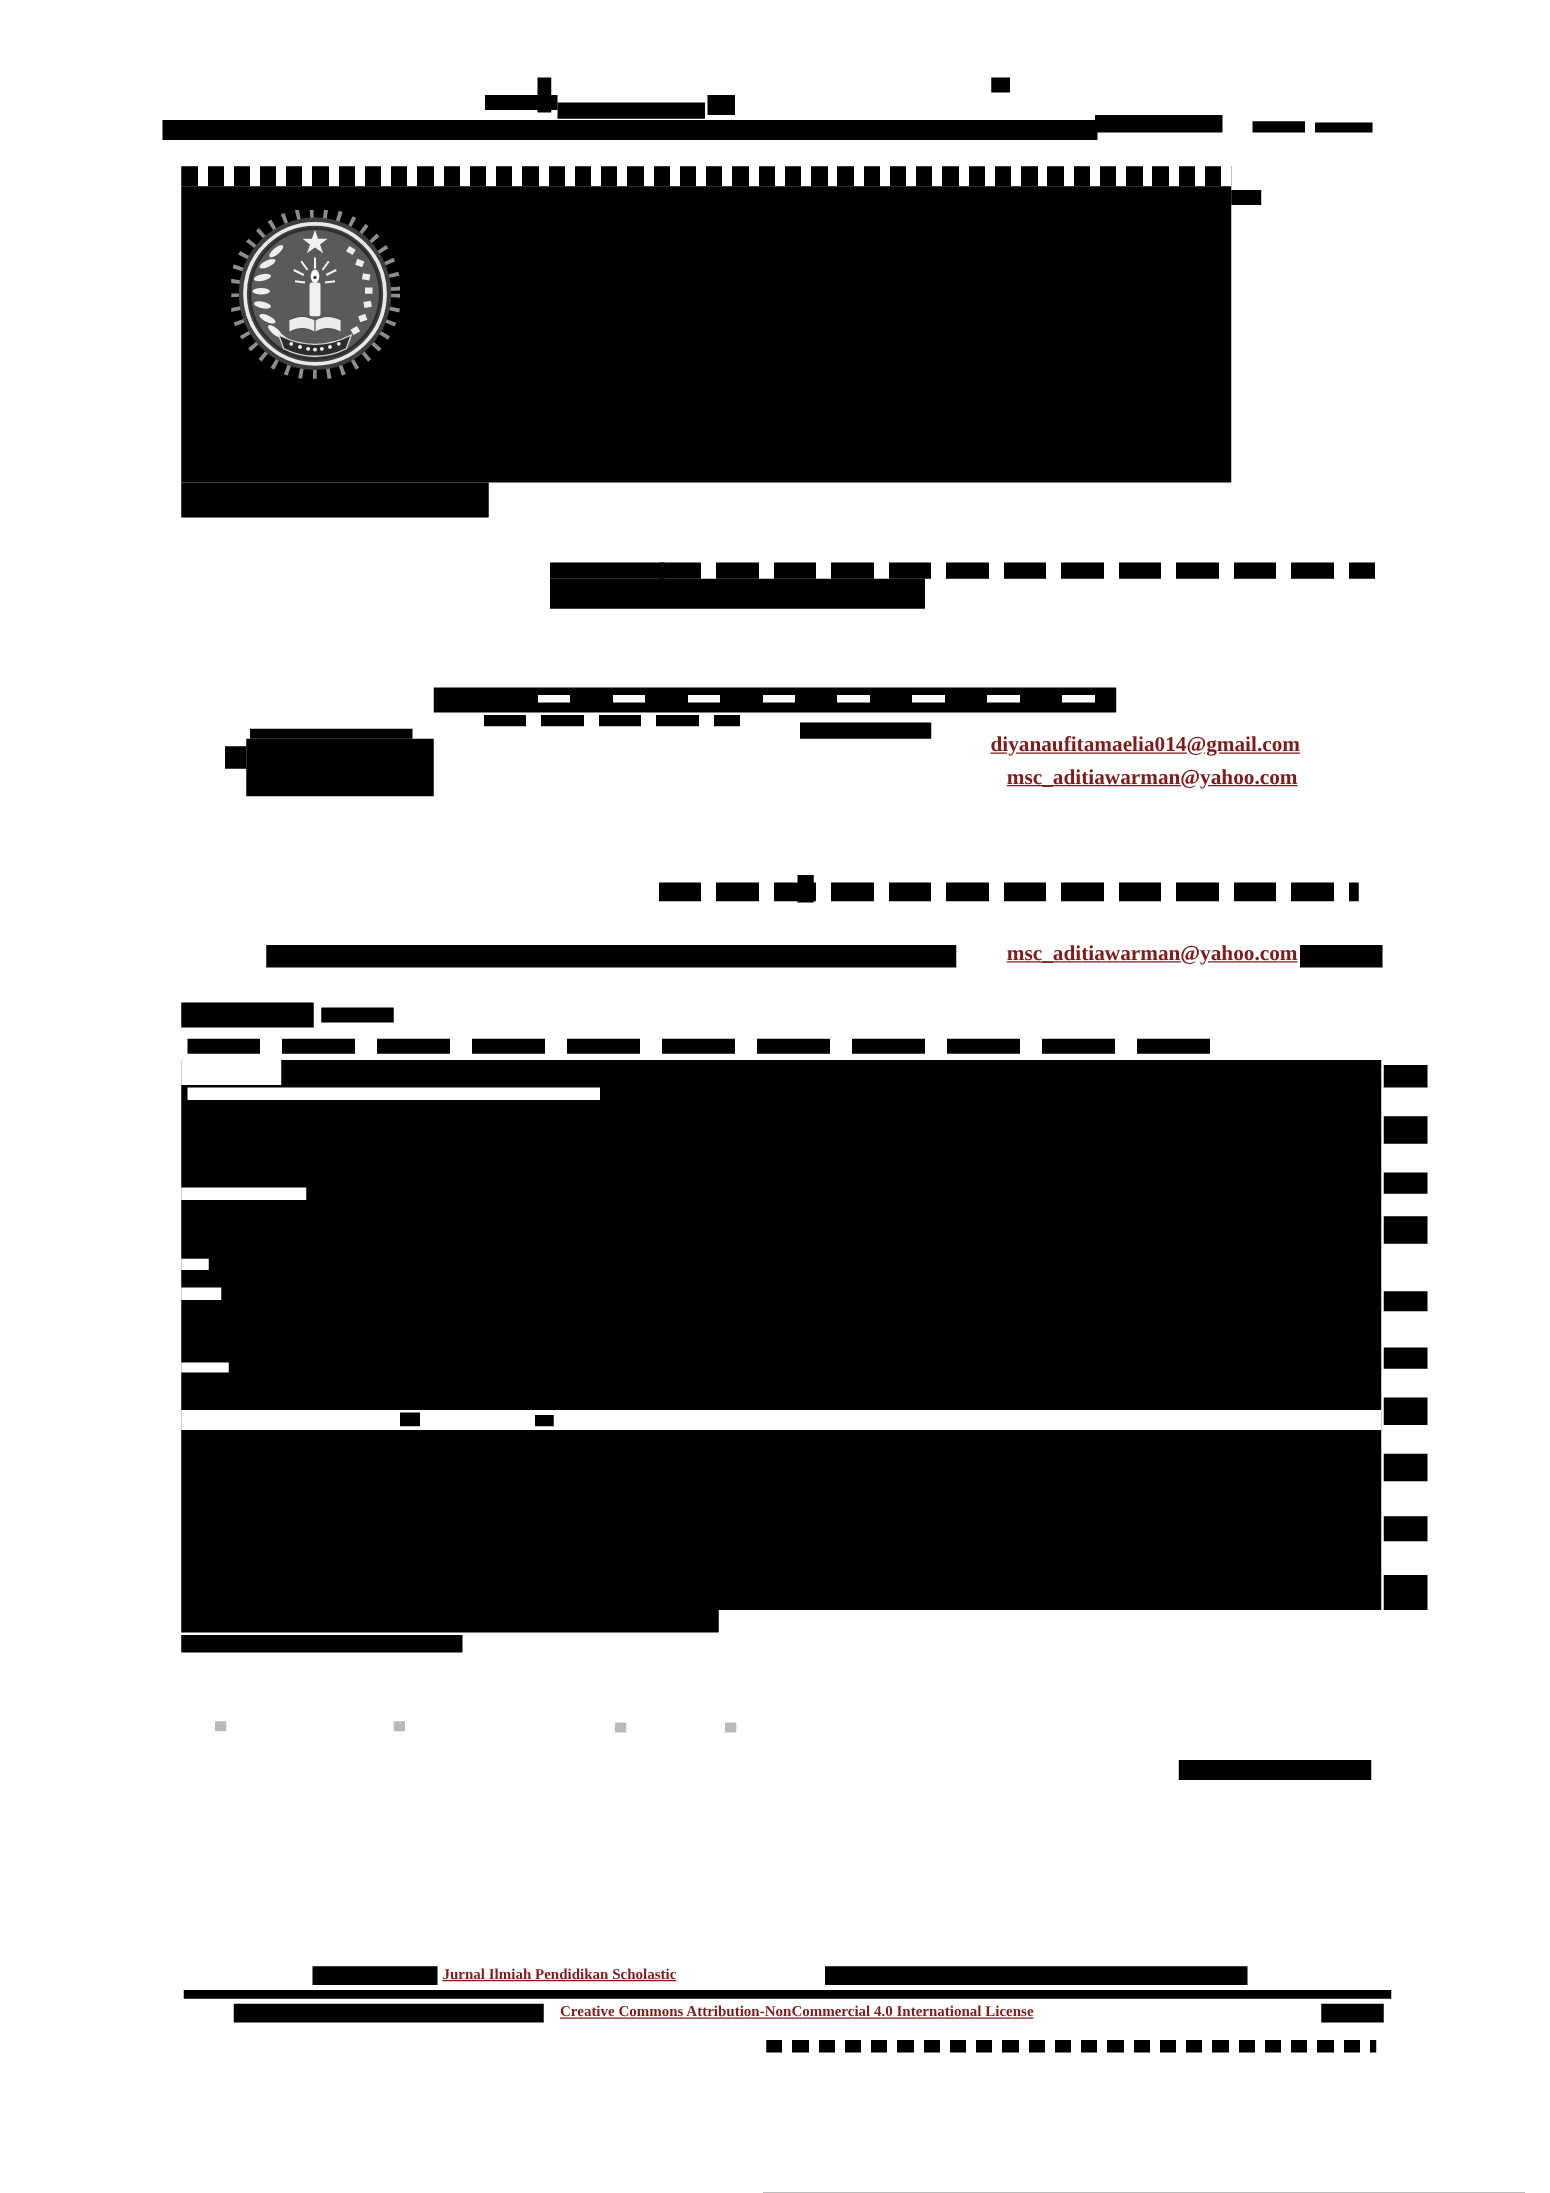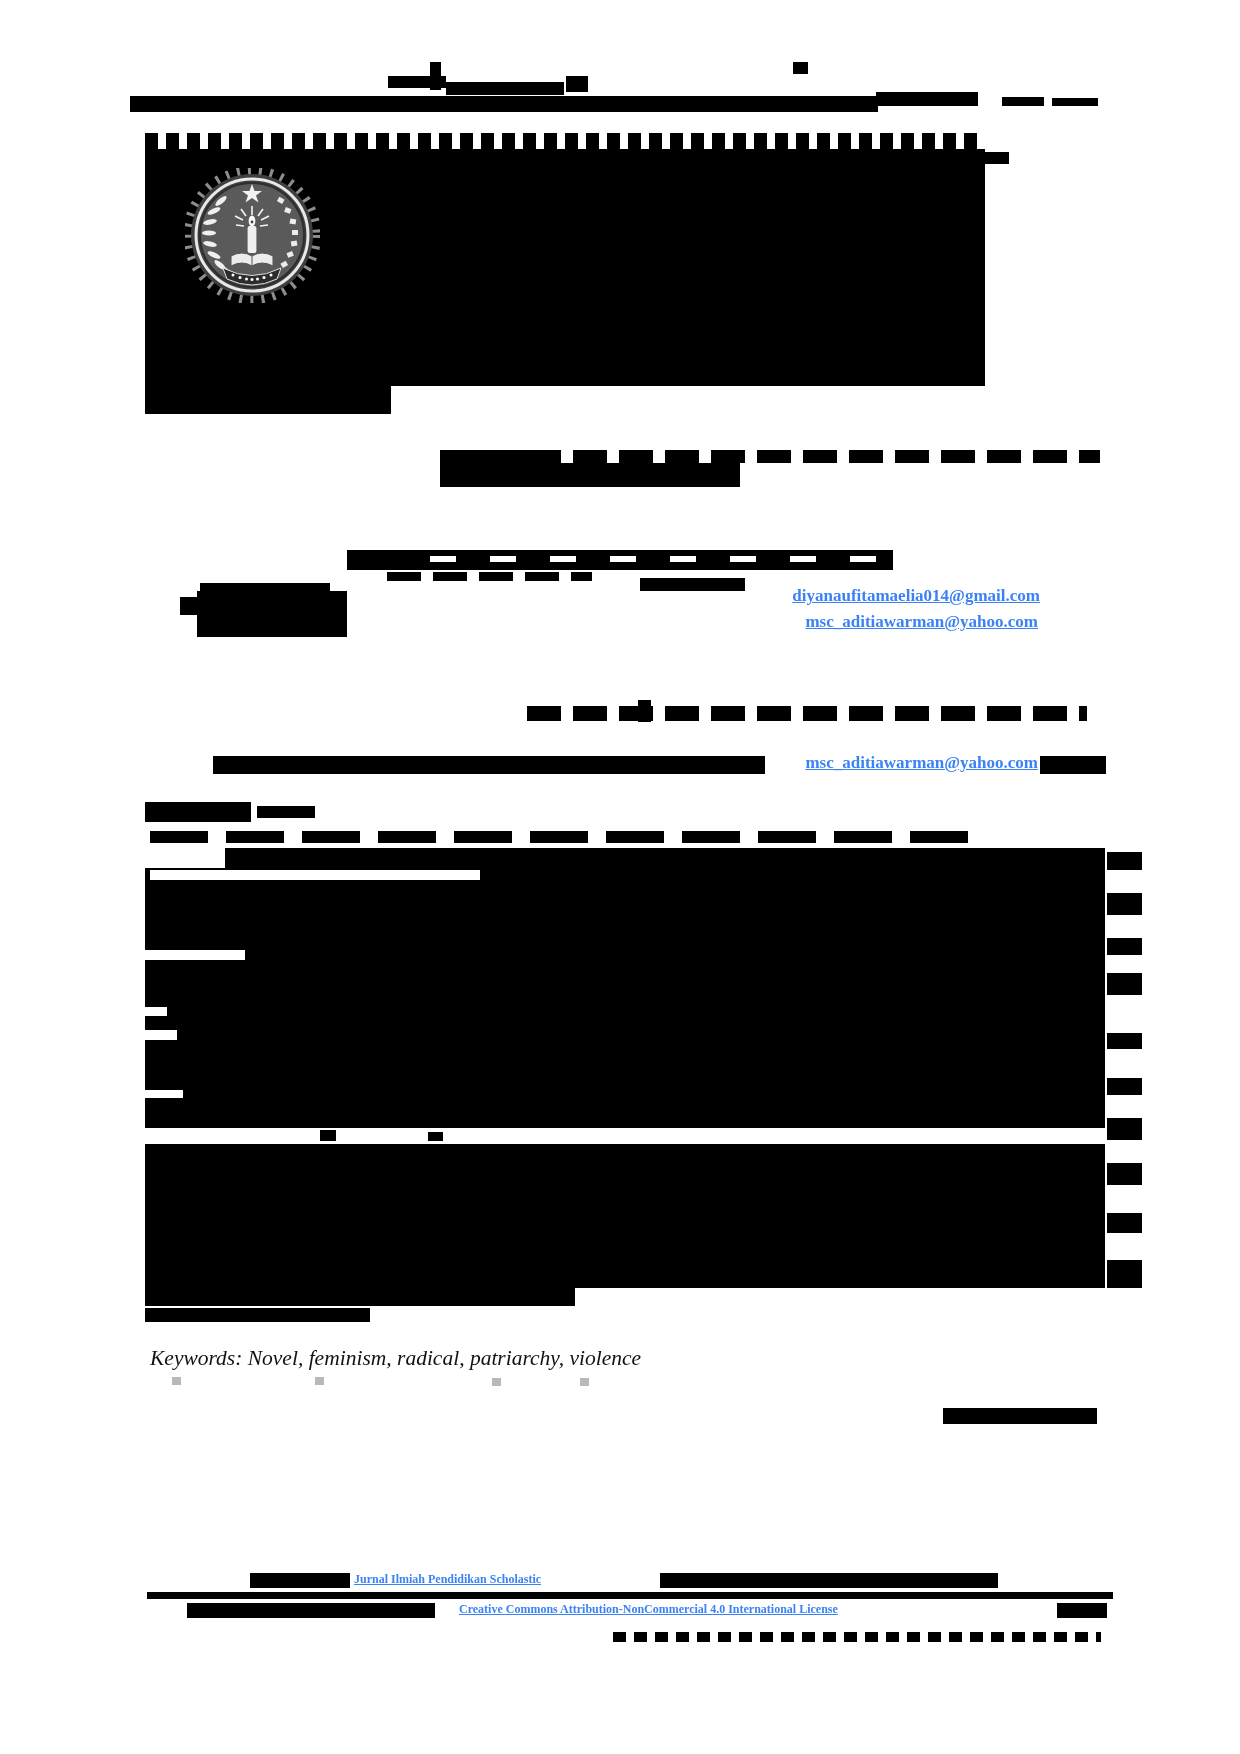--- a/index.html
+++ b/index.html
@@ -13,21 +13,21 @@
   }
   .bar{position:absolute;background:#000;}
   .white{position:absolute;background:#fff;}
   .dashrow{position:absolute;background:repeating-linear-gradient(90deg,#000 0 13px,transparent 13px 21px);}
   .dashrow-wide{position:absolute;background:repeating-linear-gradient(90deg,#000 0 34px,transparent 34px 46px);}
   .dashrow-long{position:absolute;background:repeating-linear-gradient(90deg,#000 0 58px,transparent 58px 76px);}
   .whitedash{position:absolute;background:repeating-linear-gradient(90deg,#fff 0 26px,transparent 26px 60px);}
   .graymark{position:absolute;background:#b9b9b9;}
   a.doclink{
     position:absolute;
-    color:#3b82f6;
+    color:#7f1d1d;
     font-weight:bold;
     text-decoration:underline;
     font-family:"Liberation Serif", serif;
     white-space:nowrap;
   }
   .email-link{font-size:17px;line-height:20px;}
   .footer-link{font-size:12px;line-height:18px;}
   #keywords{
     position:absolute;left:150px;top:1346px;
     font-style:italic;
@@ -166,30 +166,29 @@
   <div class="bar" style="left:1107px;top:1033px;width:35px;height:16px;"></div>
   <div class="bar" style="left:1107px;top:1078px;width:35px;height:17px;"></div>
   <div class="bar" style="left:1107px;top:1118px;width:35px;height:22px;"></div>
   <div class="bar" style="left:1107px;top:1163px;width:35px;height:22px;"></div>
   <div class="bar" style="left:1107px;top:1213px;width:35px;height:20px;"></div>
   <div class="bar" style="left:1107px;top:1260px;width:35px;height:28px;"></div>
 
   <div class="bar" style="left:145px;top:1288px;width:430px;height:18px;"></div>
   <div class="bar" style="left:145px;top:1308px;width:225px;height:14px;"></div>
 
-  <div id="keywords">Keywords: Novel, feminism, radical, patriarchy, violence</div>
   <div class="graymark" style="left:172px;top:1377px;width:9px;height:8px;"></div>
   <div class="graymark" style="left:315px;top:1377px;width:9px;height:8px;"></div>
   <div class="graymark" style="left:492px;top:1378px;width:9px;height:8px;"></div>
   <div class="graymark" style="left:580px;top:1378px;width:9px;height:8px;"></div>
 
   <div class="bar" style="left:943px;top:1408px;width:154px;height:16px;"></div>
 
   <div class="bar" style="left:250px;top:1573px;width:100px;height:15px;"></div>
   <a class="doclink footer-link" href="#" style="left:354px;top:1570px;">Jurnal Ilmiah Pendidikan Scholastic</a>
   <div class="bar" style="left:660px;top:1573px;width:338px;height:15px;"></div>
   <div class="bar" style="left:147px;top:1592px;width:966px;height:7px;"></div>
   <div class="bar" style="left:187px;top:1603px;width:248px;height:15px;"></div>
-  <a class="doclink footer-link" href="#" style="left:459px;top:1600px;">Creative Commons Attribution-NonCommercial 4.0 International License</a>
+  <a class="doclink footer-link" href="#" style="left:448px;top:1600px;">Creative Commons Attribution-NonCommercial 4.0 International License</a>
   <div class="bar" style="left:1057px;top:1603px;width:50px;height:15px;"></div>
   <div class="dashrow" style="left:613px;top:1632px;width:488px;height:10px;"></div>
 
 </div>
 
 </body></html>

